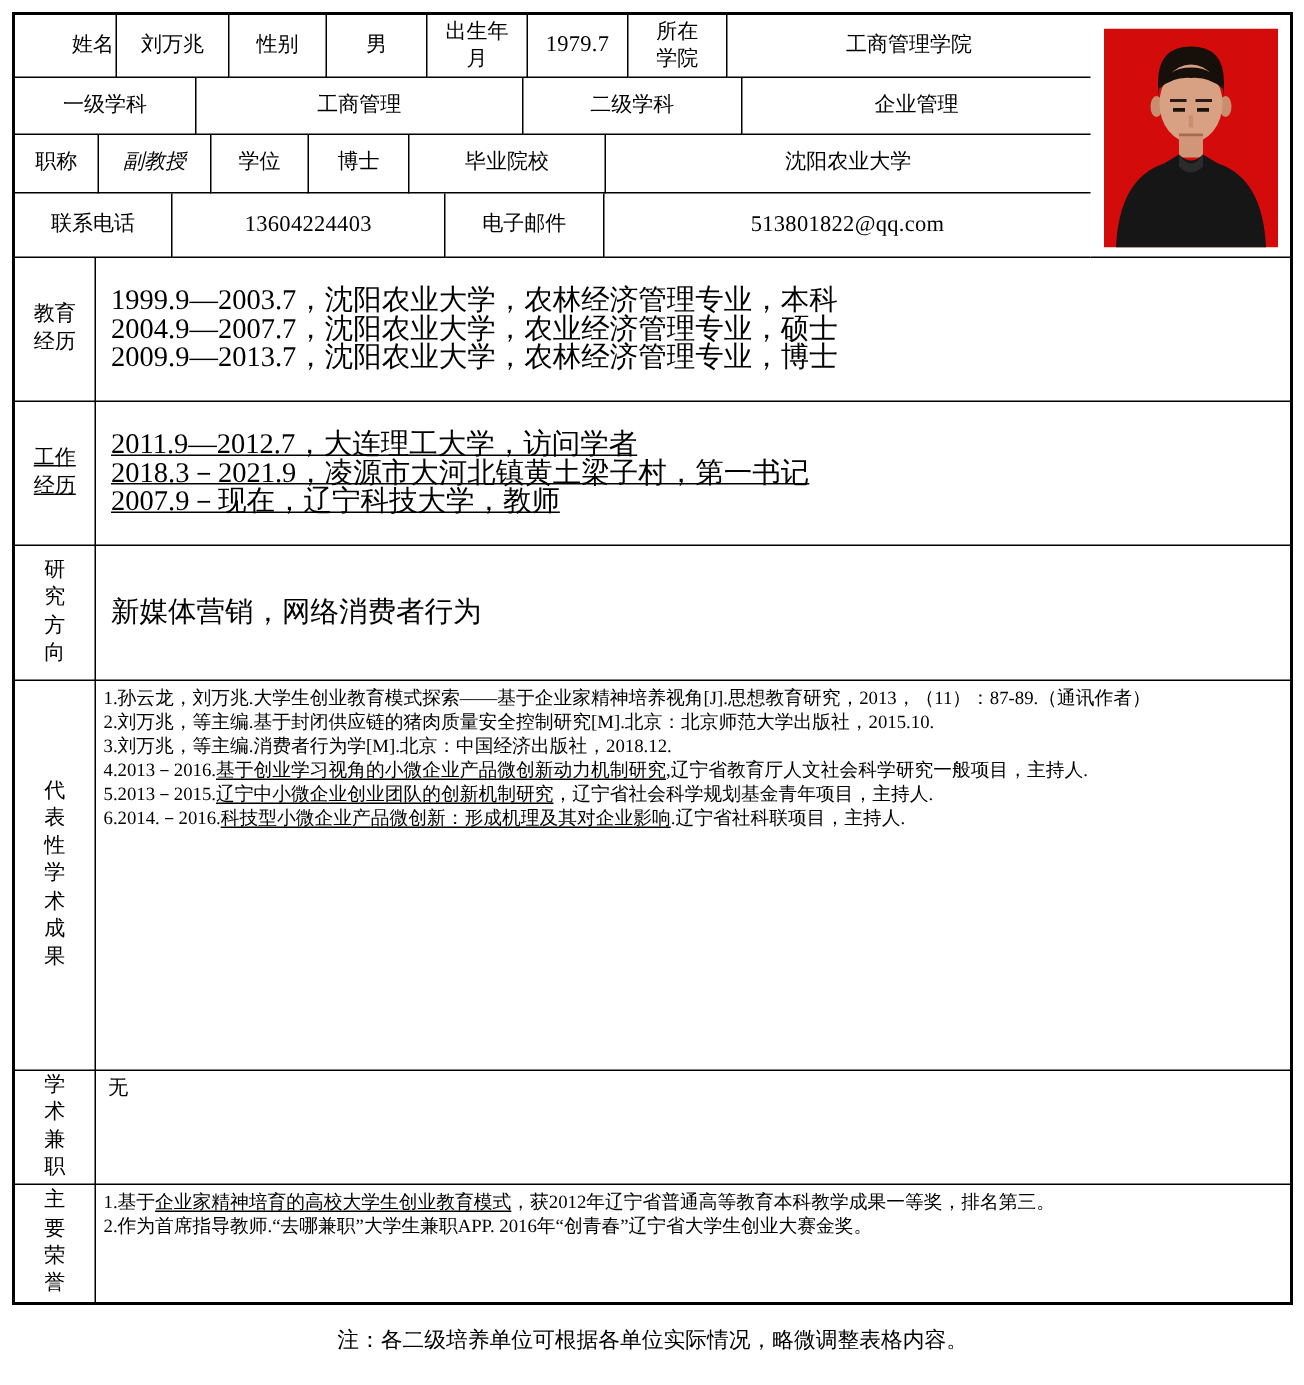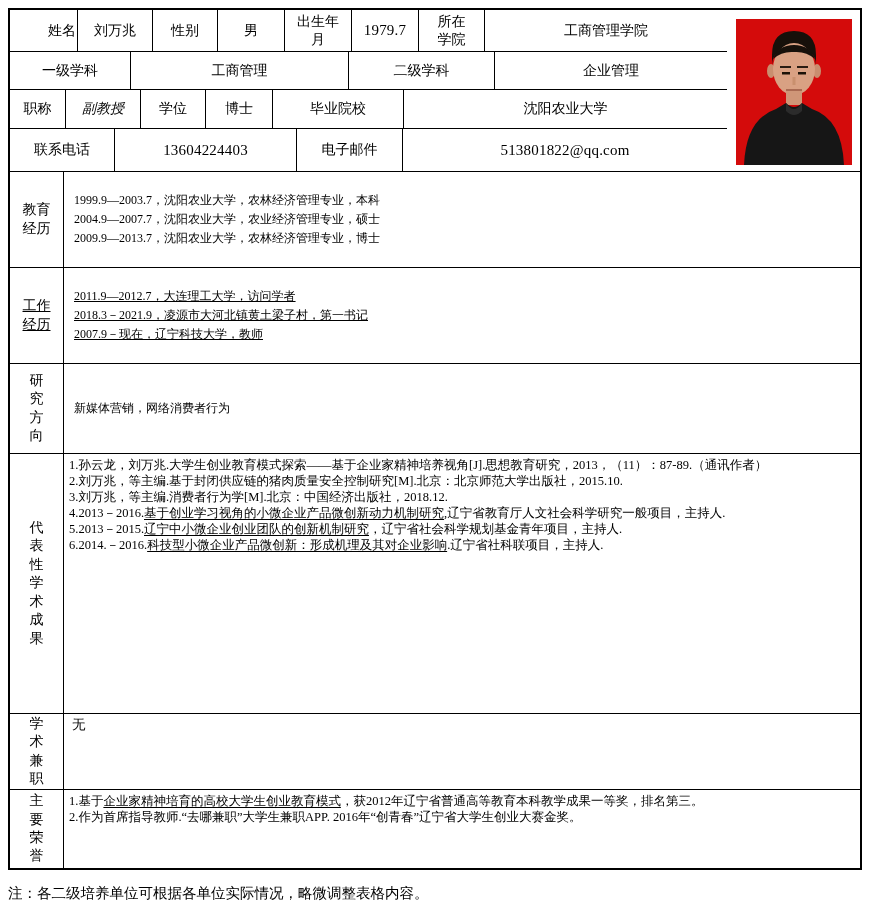--- a/index.html
+++ b/index.html
@@ -14,27 +14,27 @@
   .latin{font-size:15px;letter-spacing:.2px;}
   .top{display:flex;}
   .topleft{width:717px;display:flex;flex-direction:column;}
   .photocell{flex:1;box-sizing:border-box;border-bottom:1px solid #000;display:flex;align-items:flex-start;justify-content:center;padding-top:9px;}
   .mainrow{display:flex;box-sizing:border-box;}
   .vlabel{width:54px;box-sizing:border-box;border-right:1px solid #000;border-bottom:1px solid #000;
           display:flex;align-items:center;justify-content:center;text-align:center;
           font-size:14px;line-height:1.32;white-space:pre-line;}
   .content{flex:1;box-sizing:border-box;border-bottom:1px solid #000;display:flex;}
   .content.center{align-items:center;padding-left:10px;}
-  .content .block{font-size:12px;line-height:19px;white-space:pre-line;text-align:left;}
+  .content .block{font-size:19px;line-height:19px;white-space:pre-line;text-align:left;}
   .content.topalign{align-items:flex-start;padding:3px 4px 0 5px;}
   .small-lines{font-size:12.5px;line-height:16px;text-align:left;}
   .small-lines .ln{white-space:pre-wrap;}
   .u{text-decoration:underline;text-underline-offset:2px;}
   .nob .vlabel,.nob .content{border-bottom:none;}
-  .note{margin-top:14px;font-size:14.5px;text-align:left;}
+  .note{margin-top:14px;font-size:14.5px;text-align:center;}
   svg{display:block;}
 </style>
 </head>
 <body>
 
 <div class="sheet">
   <div class="tbl">
 
     <div class="top">
       <div class="topleft">

